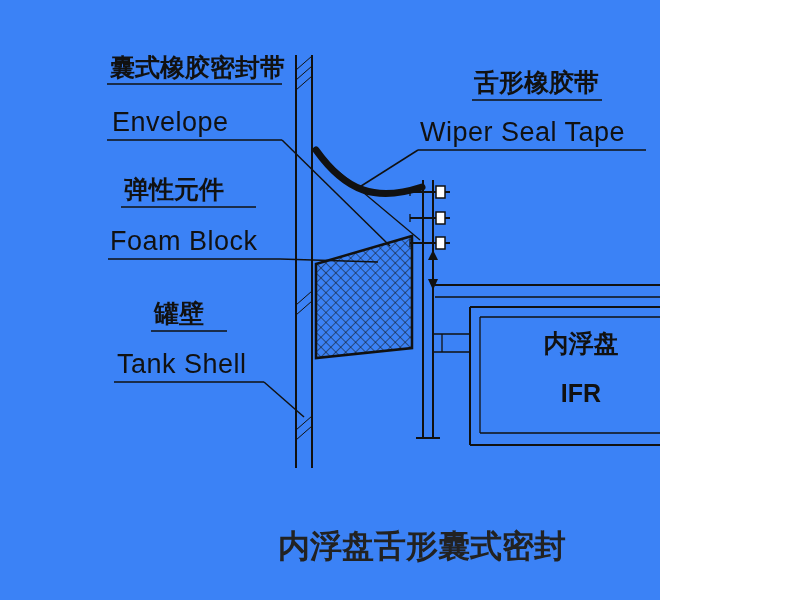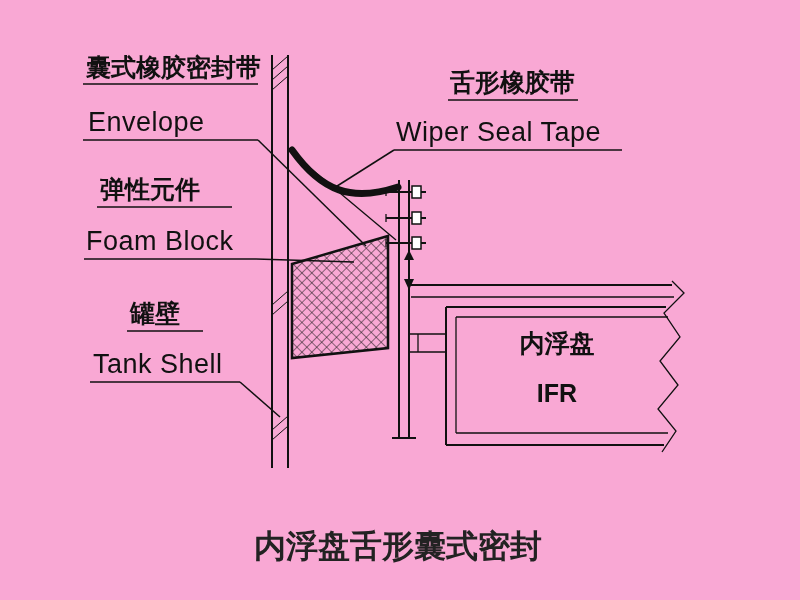--- a/index.html
+++ b/index.html
@@ -1,21 +1,22 @@
 <!DOCTYPE html>
 <html><head>
 <meta charset="utf-8">
 <style>
   html,body{margin:0;padding:0;background:#ffffff;}
   .stage{
     position:relative;
-    width:800px;height:600px;
-    background:#f9a8d4;
+    width:636px;height:600px;
+    background:#3b82f6;
     font-family:"Liberation Sans","DejaVu Sans",sans-serif;
     overflow:hidden;
+    padding-left:24px;
   }
   svg text{
     font-family:"Liberation Sans","DejaVu Sans",sans-serif;
     fill:#111111;
   }
   .cn{font-size:25px;font-weight:600;}
   .en{font-size:27px;font-weight:400;letter-spacing:0.5px;}
   .ifr-t{font-size:25px;font-weight:600;}
   .caption-text{font-size:32px;font-weight:600;fill:#222222;}
   .ln{stroke:#111111;stroke-width:2;fill:none;}

